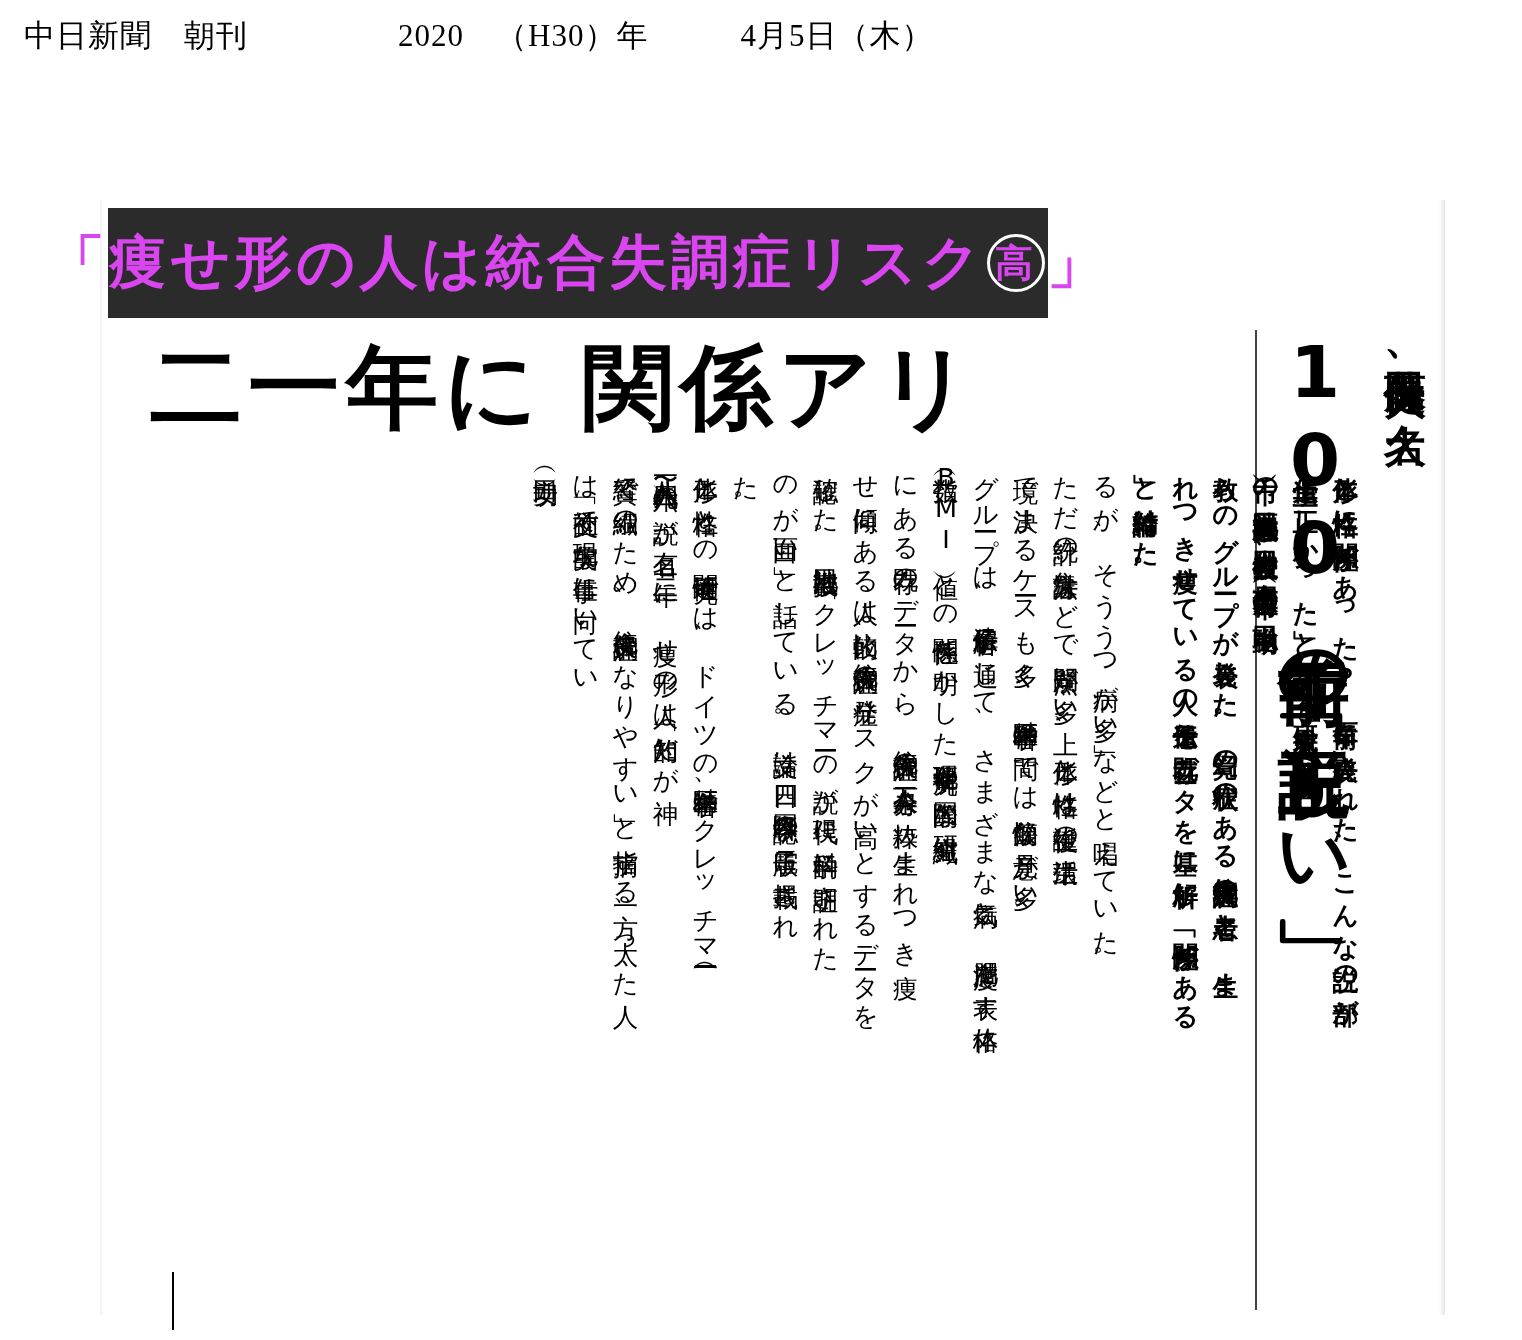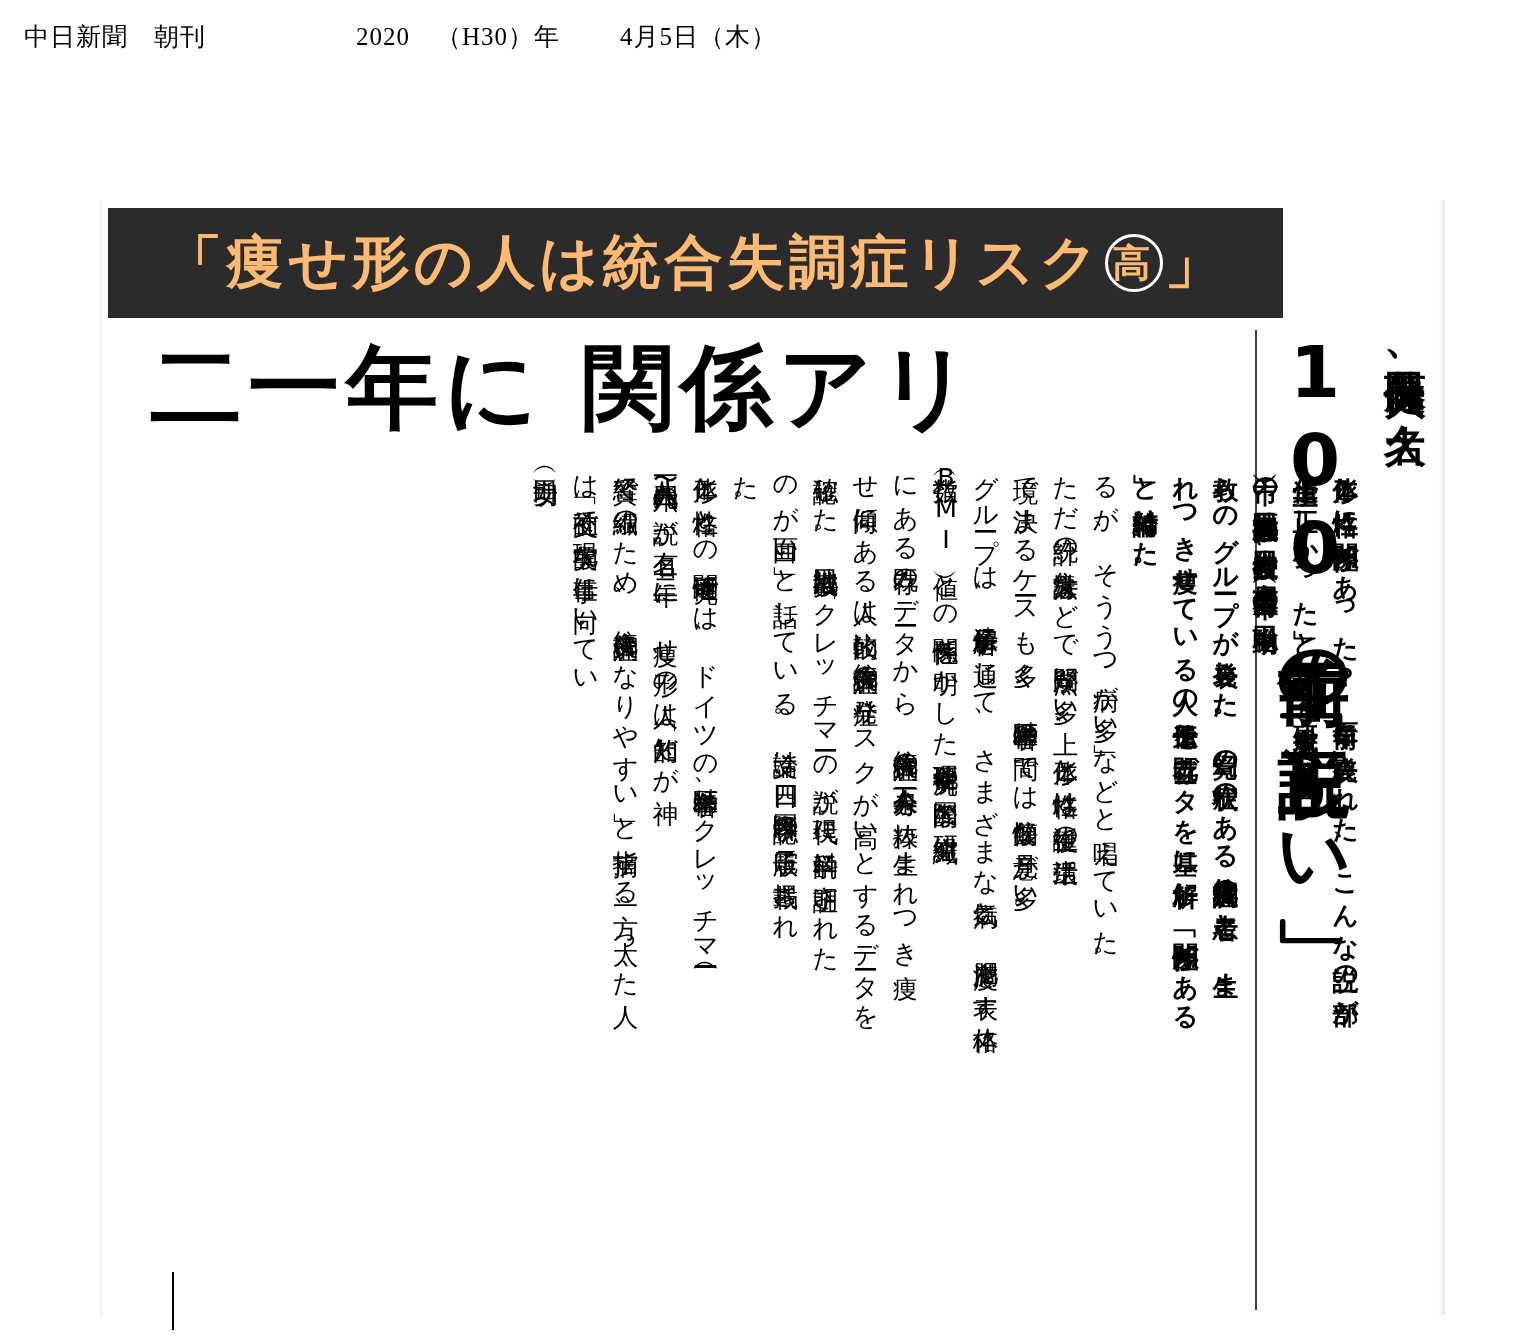--- a/index.html
+++ b/index.html
@@ -18,45 +18,45 @@
 
   
   .masthead {
     position: absolute;
     top: 14px;
     left: 24px;
     width: 1000px;
     height: 44px;
     display: flex;
     align-items: center;
-    font-size: 25px;
+    font-size: 31px;
     letter-spacing: 1px;
     white-space: nowrap;
   }
   .masthead .paper { margin-right: 150px; }
   .masthead .date  { margin-left: 0; }
 
   
   .article {
     position: absolute;
     top: 200px;
     left: 100px;
     width: 1345px;
     height: 1115px;
   }
 
   
   .banner {
     position: absolute;
     left: 8px;
     top: 8px;
-    width: 1175px;
+    width: 940px;
     height: 110px;
     background: #2b2b2b;
-    color: #fdba74;
+    color: #d946ef;
     display: flex;
     align-items: center;
     justify-content: center;
   }
   .banner-text {
     font-family: "DejaVu Sans", sans-serif;
     font-weight: bold;
     font-size: 58px;
     letter-spacing: 4px;
     white-space: nowrap;
@@ -174,21 +174,21 @@
     width: 6px; height: 100%;
     background: linear-gradient(to left, rgba(0,0,0,0.10), rgba(0,0,0,0));
   }
 </style>
 </head>
 <body>
 
 <div class="masthead">
   <span class="paper">中日新聞　朝刊</span>
   <span class="date">2020　（H30）年</span>
-  <span class="date" style="margin-left:60px;text-align:center;">4月5日（木）</span>
+  <span class="date" style="margin-left:92px;text-align:center;">4月5日（木）</span>
 </div>
 
 <div class="article">
   <div class="paper-edge-left"></div>
   <div class="paper-edge-right"></div>
 
   <div class="banner">
     <div class="banner-text">
       <span>「痩せ形の人は統合失調症リスク</span>
       <span class="circled">高</span>

